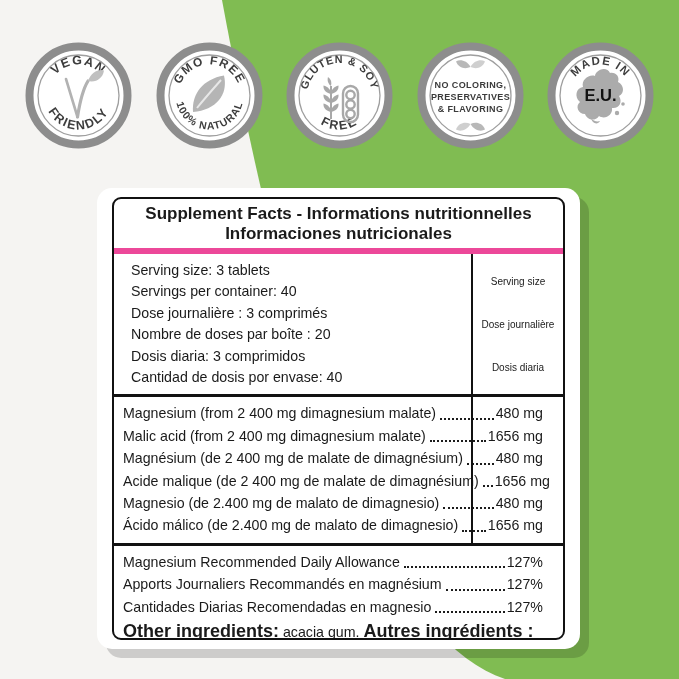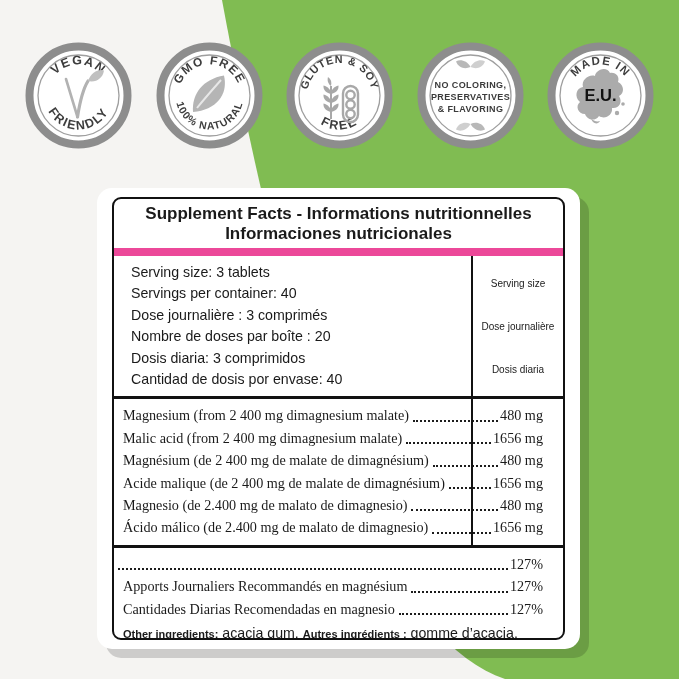--- a/index.html
+++ b/index.html
@@ -29,39 +29,39 @@
     padding:9px 15px;
   }
   .facts-box{
     width:100%; height:100%;
     border:2px solid #111; border-radius:9px;
     overflow:hidden; display:flex; flex-direction:column;
     background:#fff;
   }
   .title{
     text-align:center; font-weight:bold; font-size:17px; line-height:20px;
-    padding:5px 4px 4px 4px; border-bottom:8px solid #ec4899;
+    padding:5px 4px 4px 4px; border-bottom:6px solid #ec4899;
   }
   .serving{ display:flex; border-bottom:3px solid #111; }
   .serving-left{ flex:1; padding:6px 4px 6px 17px; }
   .serving-left div{ font-size:14.2px; line-height:21.4px; }
   .serving-col{
     width:92px; border-left:2px solid #111;
     display:flex; flex-direction:column; justify-content:space-around;
     text-align:center; font-size:10px; line-height:17px; padding:6px 2px;
   }
   .ingredients{ position:relative; padding:5px 0 6px 0; border-bottom:3px solid #111; }
   .ing-divider{ position:absolute; top:0; bottom:0; right:90px; width:2px; background:#111; }
-  .lrow{ display:flex; align-items:flex-end; font-size:14.2px; line-height:22.4px;font-family:Liberation Serif, serif; }
+  .lrow{ display:flex; align-items:flex-end; font-size:14.2px; line-height:22.4px; }
   .lrow .lbl{ padding-left:9px; white-space:nowrap; }
   .lrow .dots{ flex:1; border-bottom:2px dotted #1c1c1c; margin:0 2px 5px 4px; min-width:10px; }
   .lrow .val{ padding-right:20px; white-space:nowrap; }
   .bottom-sec{ padding:5px 0 4px 0; }
   .other{ padding:3px 10px 6px 9px; font-size:14.2px; line-height:21px; }
-  .other b{ font-size:11px; }
+  .other b{ font-size:18px; }
 
   svg text{ font-family:"Liberation Sans","DejaVu Sans",sans-serif; }
 </style>
 </head>
 <body>
 
 <div class="stage">
 
   <svg class="green-bg" width="679" height="679" viewBox="0 0 679 679">
     <path d="M222,0 H679 V679 H505 C390,640 300,420 222,0 Z" fill="#80bc52"></path>
@@ -217,20 +217,21 @@
         </div>
         <div class="lrow">
           <span class="lbl">Ácido málico (de 2.400 mg de malato de dimagnesio)</span>
           <span class="dots"></span>
           <span class="val">1656 mg</span>
         </div>
       </div>
 
       <div class="bottom-sec">
         <div class="lrow">
+          <span class="lbl">Magnesium Recommended Daily Allowance</span>
           <span class="dots"></span>
           <span class="val">127%</span>
         </div>
         <div class="lrow">
           <span class="lbl">Apports Journaliers Recommandés en magnésium</span>
           <span class="dots"></span>
           <span class="val">127%</span>
         </div>
         <div class="lrow">
           <span class="lbl">Cantidades Diarias Recomendadas en magnesio</span>

